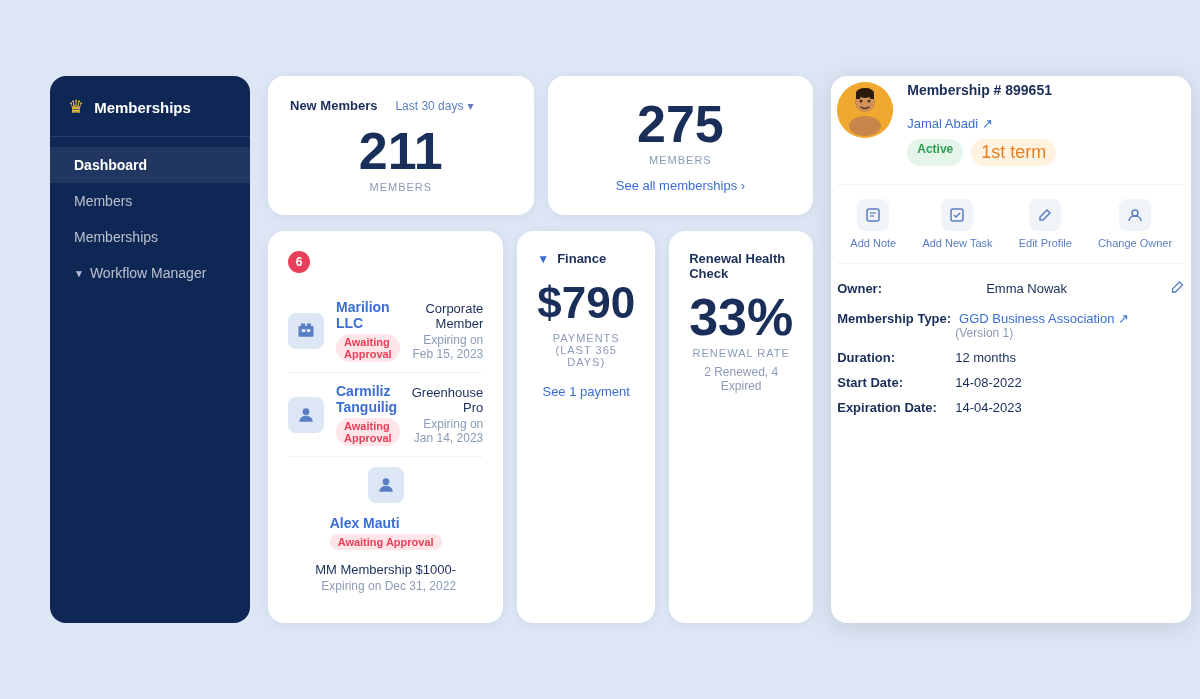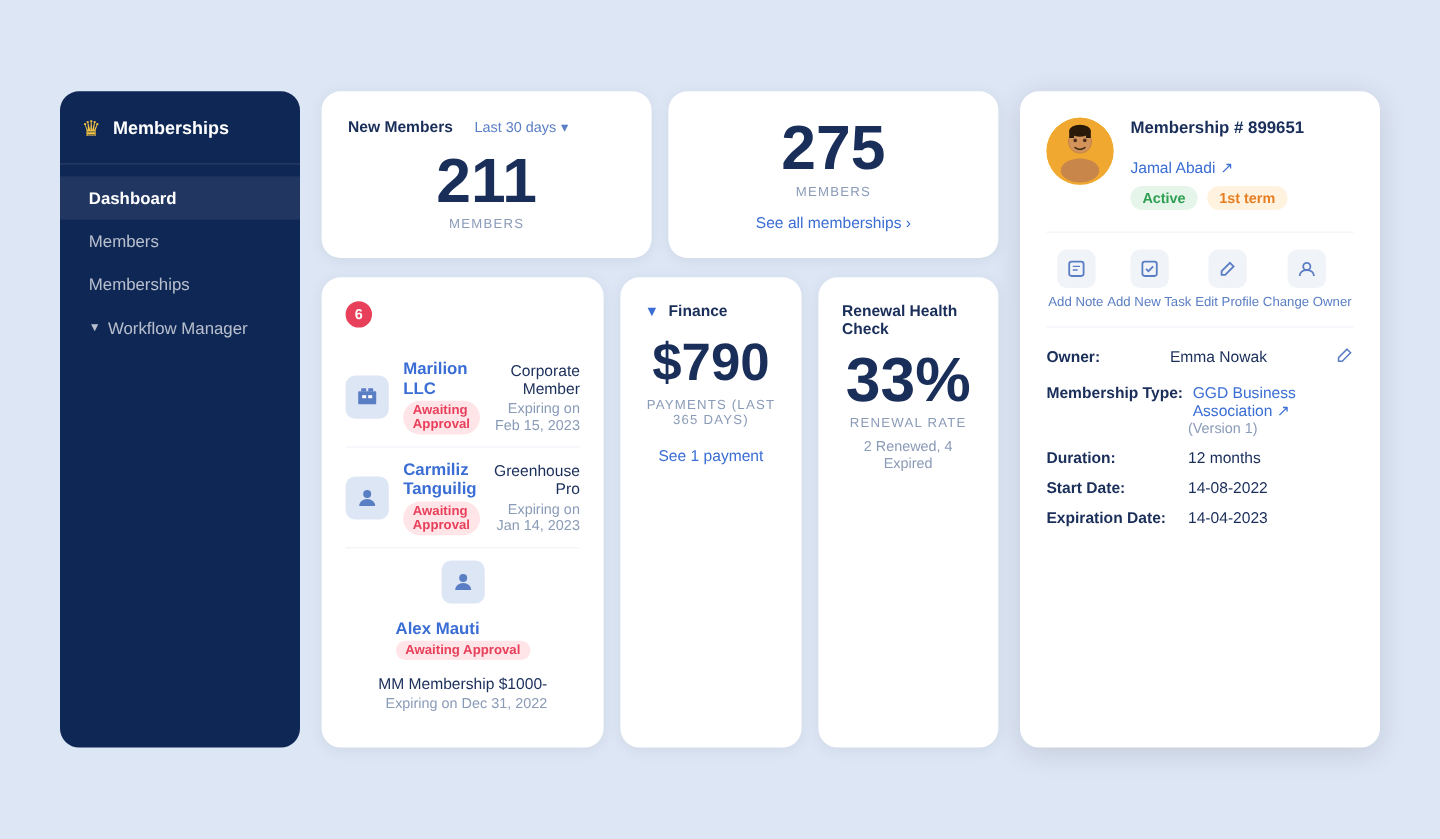--- a/index.html
+++ b/index.html
@@ -308,23 +308,23 @@
       position: relative;
       display: flex;
       gap: 18px;
       width: 100%;
       max-width: 1100px;
     }
 
     .detail-panel-inner {
       background: #fff;
       border-radius: 16px;
-      padding: 22px;
+      padding: 6px;
       box-shadow: 0 4px 24px rgba(0,0,0,0.12);
-      width: 300px;
+      width: 360px;
       flex-shrink: 0;
     }
 
     .detail-header {
       display: flex;
       align-items: flex-start;
       gap: 14px;
       margin-bottom: 18px;
     }
     .detail-avatar {
@@ -362,22 +362,22 @@
       background: #e6f5ea;
       color: #2e9e52;
       font-size: 12px;
       font-weight: 600;
       padding: 3px 10px;
       border-radius: 20px;
     }
     .badge-term {
       background: #fff3e0;
       color: #e67e22;
-      font-size: 12px;
-      font-weight: 700;
+      font-size: 18px;
+      font-weight: 400;
       padding: 3px 10px;
       border-radius: 20px;
     }
 
     .action-buttons {
       display: flex;
       justify-content: space-around;
       padding: 14px 0;
       border-top: 1px solid #f0f3f8;
       border-bottom: 1px solid #f0f3f8;

